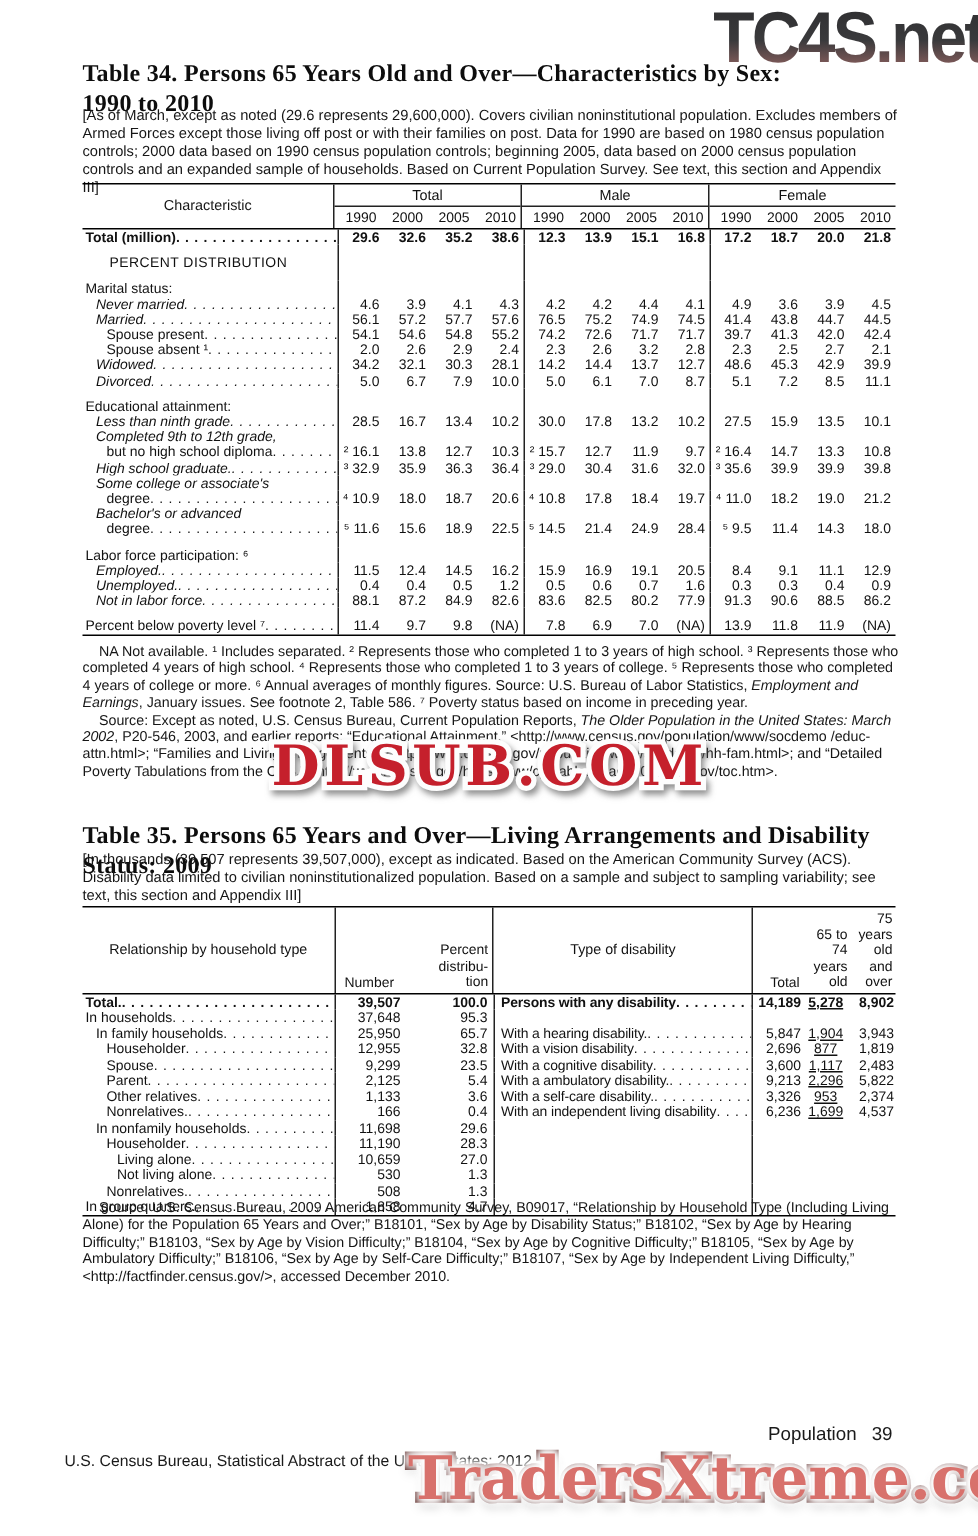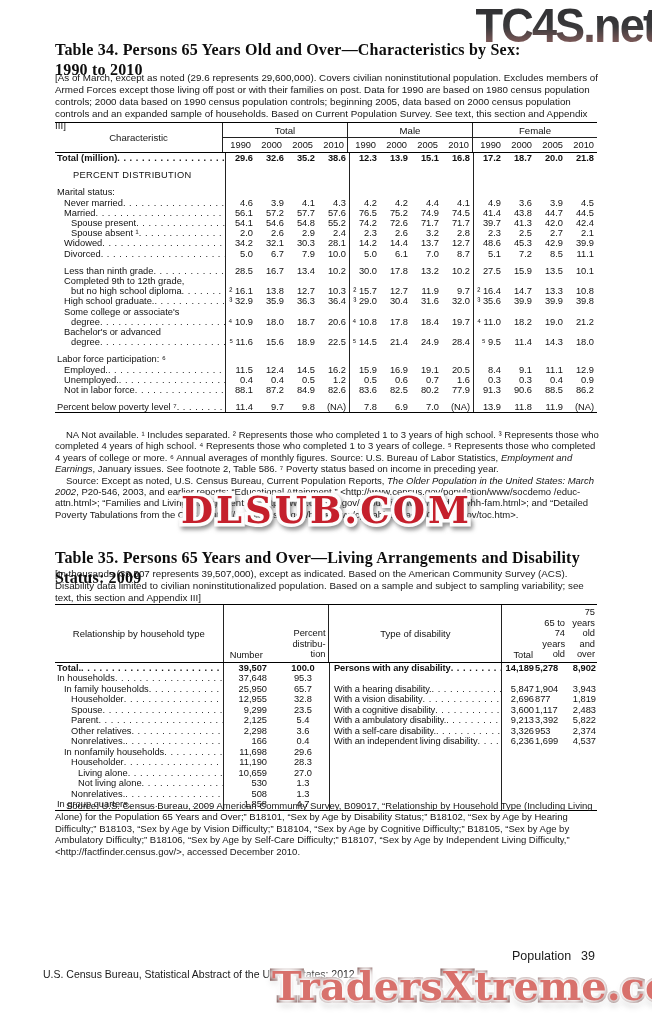--- a/index.html
+++ b/index.html
@@ -26,21 +26,21 @@
   .t34-head{display:flex;border-bottom:1.5px solid #000;align-items:stretch;justify-content:space-between;}
   .t34 .hchar{width:170px;display:flex;align-items:center;justify-content:center;
        font-size:9.6px;color:#161616;}
   .t34 .hgroup{width:124px;border-left:1px solid #222;display:flex;flex-direction:column;}
   .t34 .hgname{text-align:center;padding:2px 0 1px;border-bottom:1px solid #222;font-size:9.6px;}
   .t34 .hyears{display:flex;}
   .t34 .hyears span{width:31px;text-align:right;padding:2px 3px 2px 0;box-sizing:border-box;font-size:9.3px;}
   .t34-row{display:flex;min-height:10.2px;line-height:10.2px;}
   .t34-row.spacer{min-height:7px;line-height:7px;}
   .t34-lbl{width:170px;box-sizing:border-box;padding-left:2px;}
-  .t34-lbl.i1{padding-left:9px;} .t34-lbl.i2{padding-left:16px;}
+  .t34-lbl.i1{padding-left:9px;font-style:italic;} .t34-lbl.i2{padding-left:16px;}
   .t34-lbl.center{padding-left:18px;letter-spacing:.3px;}
   .t34-cell{width:31px;box-sizing:border-box;text-align:right;padding-right:3px;}
   .t34-cell.gsep{border-left:1px solid #222;}
 
   
   .t35{left:55px;top:604px;width:542px;border-top:1.5px solid #000;
        border-bottom:1.5px solid #000;font-size:9.3px;}
   .t35-head{display:flex;border-bottom:1.5px solid #000;align-items:stretch;min-height:44px;}
   .t35 .hl{width:168px;display:flex;align-items:center;justify-content:center;
        text-align:center;font-size:9.5px;}
@@ -53,24 +53,24 @@
   .t35 .htot{width:34px;border-left:1px solid #222;display:flex;align-items:flex-end;
        justify-content:flex-end;padding:0 2px 2px 0;box-sizing:border-box;}
   .t35 .h74{width:32px;display:flex;align-items:flex-end;justify-content:flex-end;
        text-align:right;padding:2px 2px;box-sizing:border-box;line-height:10.5px;}
   .t35 .h75{width:30px;display:flex;align-items:flex-end;justify-content:flex-end;
        text-align:right;padding:2px 2px 2px 0;box-sizing:border-box;line-height:10.5px;}
   .t35-row{display:flex;min-height:10.5px;line-height:10.5px;}
   .t35 .c-lbl{width:168px;box-sizing:border-box;padding-left:2px;justify-content:center;}
   .t35 .c-lbl.i1{padding-left:9px;} .t35 .c-lbl.i2{padding-left:16px;} .t35 .c-lbl.i3{padding-left:23px;}
   .t35 .c-num{width:58px;box-sizing:border-box;text-align:right;padding-right:14px;border-left:1px solid #222;}
-  .t35 .c-pct{width:48px;box-sizing:border-box;text-align:center;padding-right:4px;}
+  .t35 .c-pct{width:48px;box-sizing:border-box;text-align:right;padding-right:4px;}
   .t35 .c-dlbl{width:172px;box-sizing:border-box;padding-left:4px;border-left:1px solid #222;letter-spacing:-.1px;}
   .t35 .c-tot{width:34px;box-sizing:border-box;text-align:right;padding-right:1px;border-left:1px solid #222;}
-  .t35 .c-74{width:32px;box-sizing:border-box;text-align:left;padding-right:1px;}
+  .t35 .c-74{width:32px;box-sizing:border-box;text-align:center;padding-right:1px;text-decoration:underline;}
   .t35 .c-75{width:30px;box-sizing:border-box;text-align:right;padding-right:1px;}
 
   
   .fnotes{left:55px;width:545px;font-size:9.5px;line-height:11.4px;color:#161616;}
   .fnotes p{margin:0;text-indent:11px;}
   .fnotes .it{font-style:italic;}
 
   
   .footer-pop{top:949px;right:57px;font-size:12.5px;color:#1a1a1a;}
   .footer-pop .num{margin-left:10px;}
@@ -335,20 +335,37 @@
         <div class="t34-cell gsep"></div>
         <div class="t34-cell"></div>
         <div class="t34-cell"></div>
         <div class="t34-cell"></div>
         <div class="t34-cell gsep"></div>
         <div class="t34-cell"></div>
         <div class="t34-cell"></div>
         <div class="t34-cell"></div>
       </div>
       <div class="t34-row">
+        <div class="t34-lbl lblwrap">
+          <span class="txt">Educational attainment:</span>
+        </div>
+        <div class="t34-cell gsep"></div>
+        <div class="t34-cell"></div>
+        <div class="t34-cell"></div>
+        <div class="t34-cell"></div>
+        <div class="t34-cell gsep"></div>
+        <div class="t34-cell"></div>
+        <div class="t34-cell"></div>
+        <div class="t34-cell"></div>
+        <div class="t34-cell gsep"></div>
+        <div class="t34-cell"></div>
+        <div class="t34-cell"></div>
+        <div class="t34-cell"></div>
+      </div>
+      <div class="t34-row">
         <div class="t34-lbl i1 lblwrap">
           <span class="txt">Less than ninth grade</span>
           <span class="leader"></span>
         </div>
         <div class="t34-cell gsep">28.5</div>
         <div class="t34-cell">16.7</div>
         <div class="t34-cell">13.4</div>
         <div class="t34-cell">10.2</div>
         <div class="t34-cell gsep">30.0</div>
         <div class="t34-cell">17.8</div>
@@ -725,29 +742,29 @@
           <span class="txt">Parent</span>
           <span class="leader"></span>
         </div>
         <div class="c-num">2,125</div>
         <div class="c-pct">5.4</div>
         <div class="c-dlbl lblwrap">
           <span class="txt">With a ambulatory disability.</span>
           <span class="leader"></span>
         </div>
         <div class="c-tot">9,213</div>
-        <div class="c-74">3,392</div>
+        <div class="c-74">2,296</div>
         <div class="c-75">5,822</div>
       </div>
       <div class="t35-row">
         <div class="c-lbl i2 lblwrap">
           <span class="txt">Other relatives</span>
           <span class="leader"></span>
         </div>
-        <div class="c-num">2,298</div>
+        <div class="c-num">1,133</div>
         <div class="c-pct">3.6</div>
         <div class="c-dlbl lblwrap">
           <span class="txt">With a self-care disability.</span>
           <span class="leader"></span>
         </div>
         <div class="c-tot">3,326</div>
         <div class="c-74">953</div>
         <div class="c-75">2,374</div>
       </div>
       <div class="t35-row">

